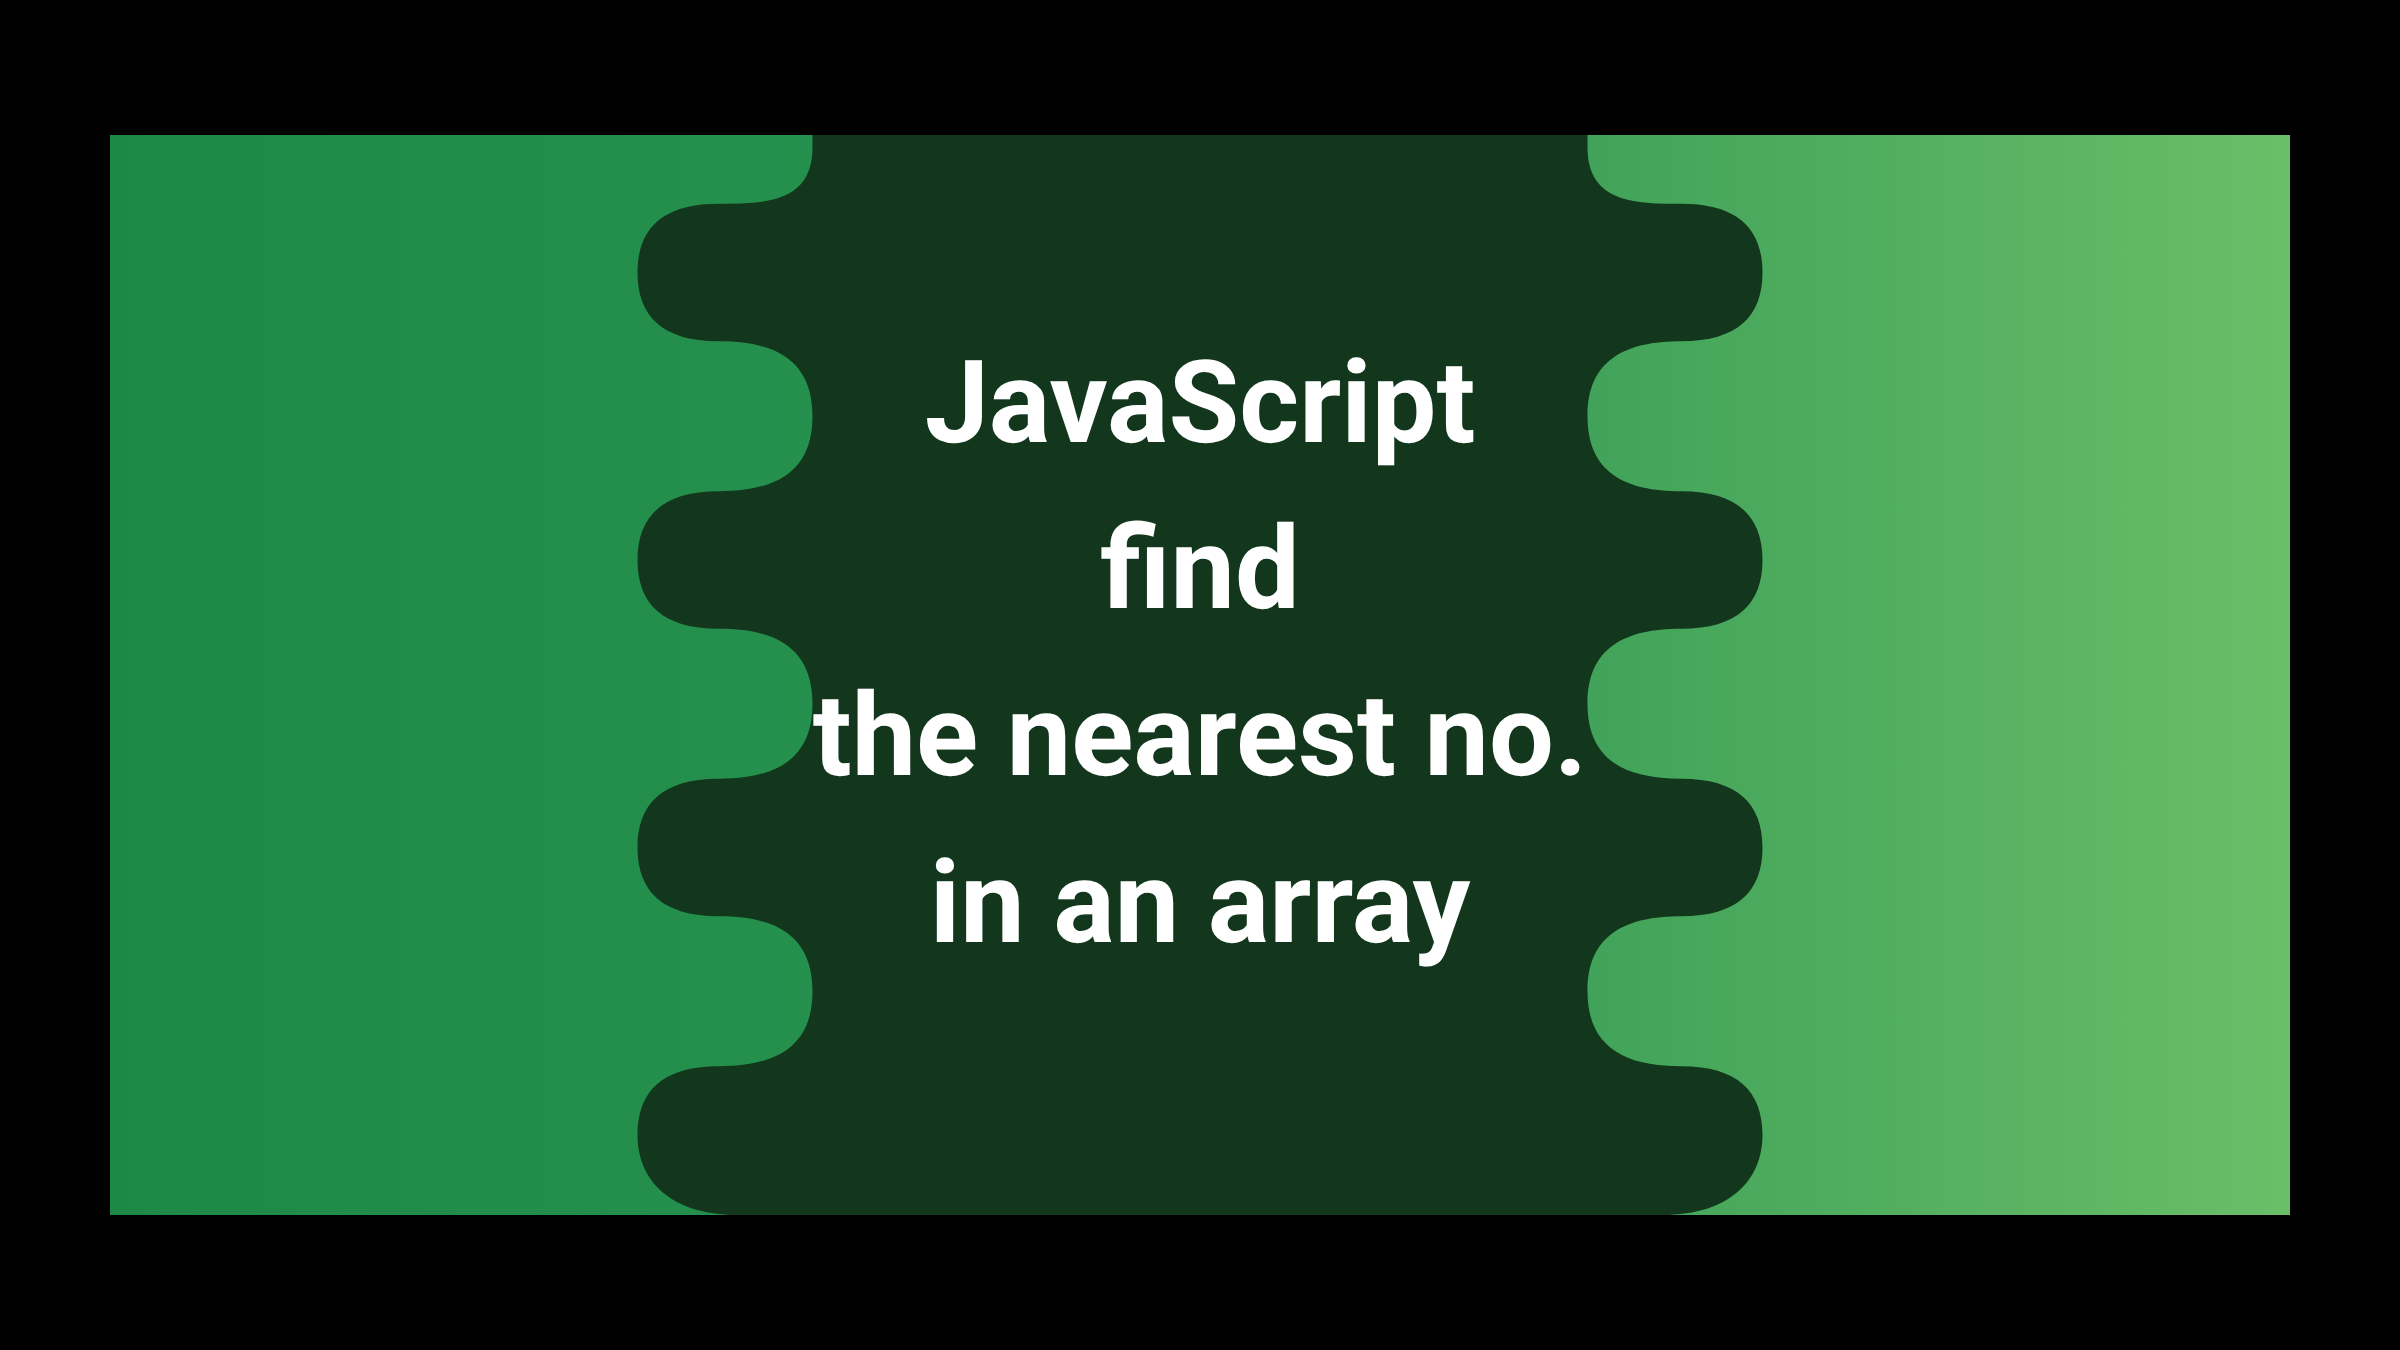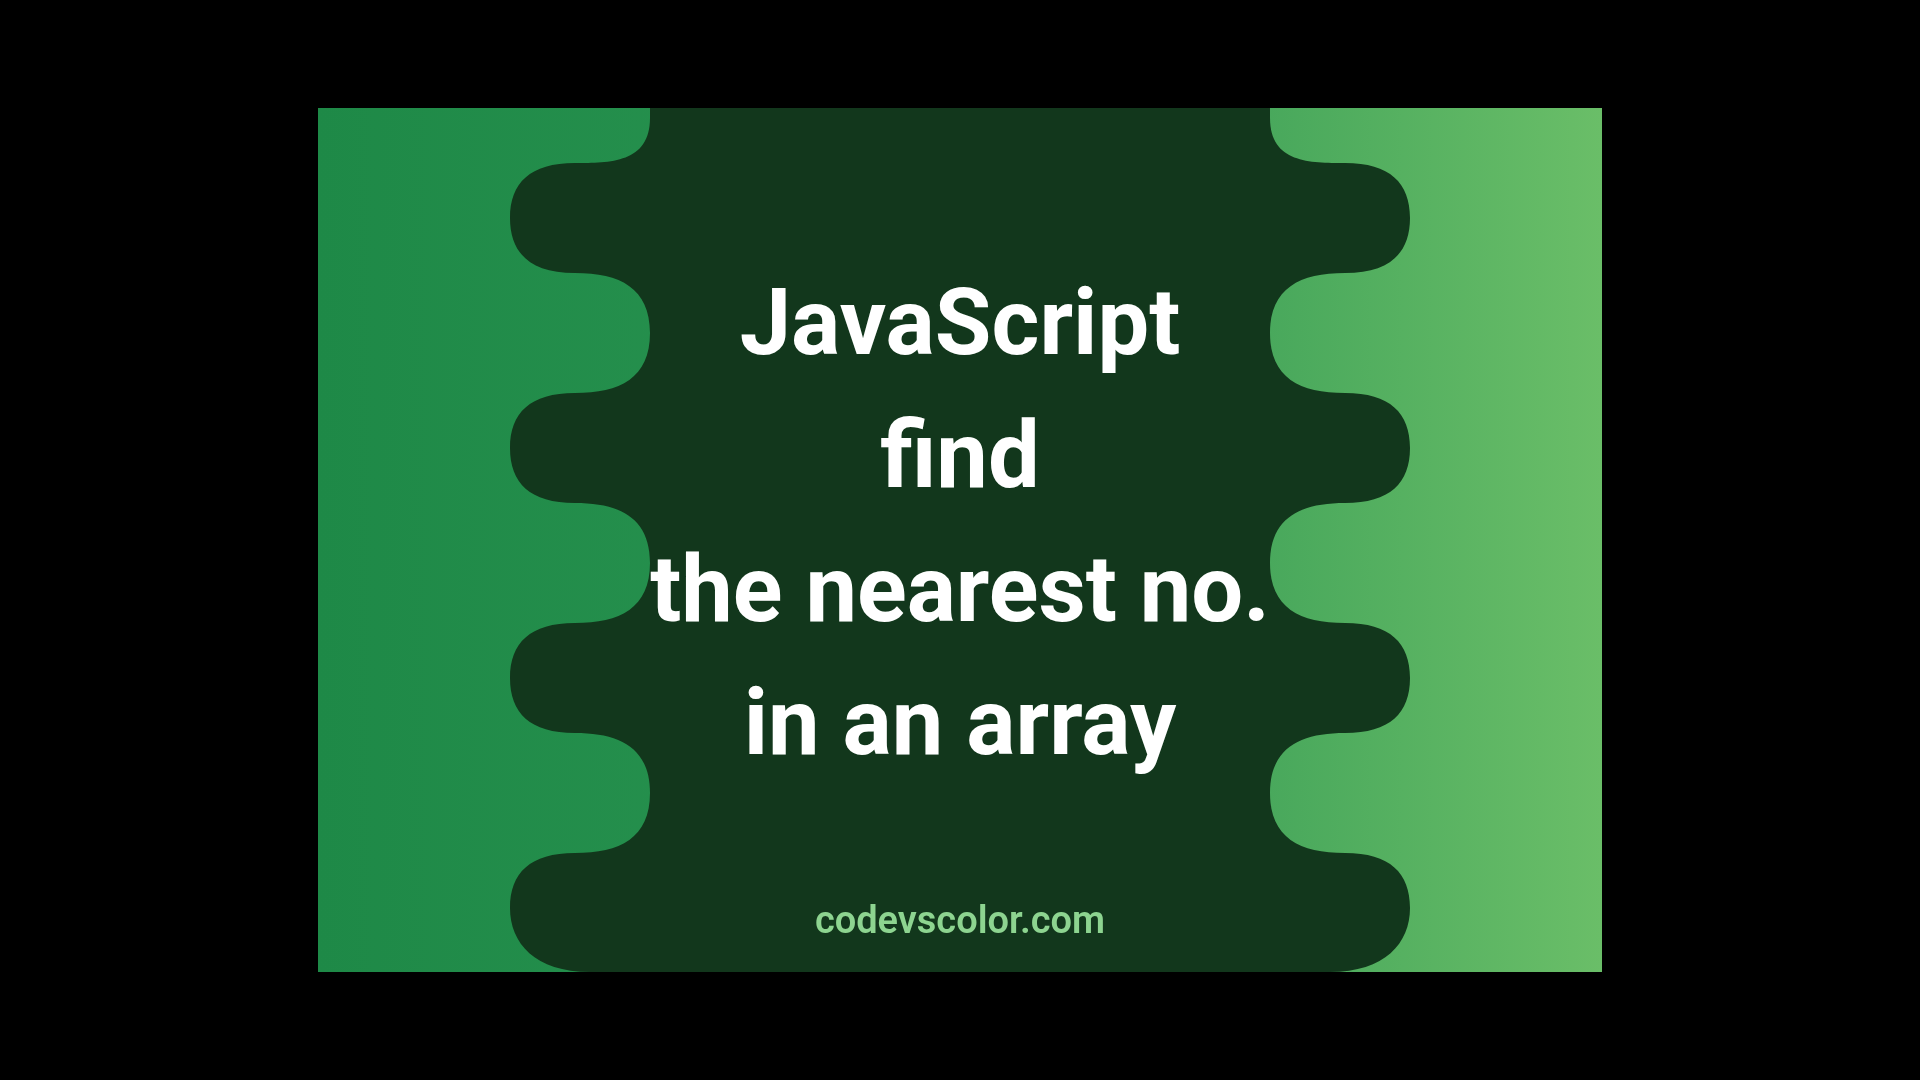--- a/index.html
+++ b/index.html
@@ -12,21 +12,21 @@
       width: 1920px;
       height: 1080px;
       overflow: hidden;
       display: flex;
       justify-content: center;
       align-items: center;
       background: #000;
     }
     
     .canvas-wrap {
-      width: 1284px;
+      width: 1744px;
       height: 864px;
       position: relative;
       background: linear-gradient(to right, #1e8947 0%, #2a9451 50%, #6abe68 100%);
       overflow: hidden;
       text-decoration: underline;
     }
     
     .blob {
       position: absolute;
       top: 50%;
@@ -112,15 +112,14 @@
         Z
       "></path>
     </svg>
   </div>
 
   <div class="main-text">JavaScript
 find
 the nearest no.
 in an array</div>
 
-  <div class="footer-text">codevscolor.com</div>
 
 </div>
 
 </body></html>

